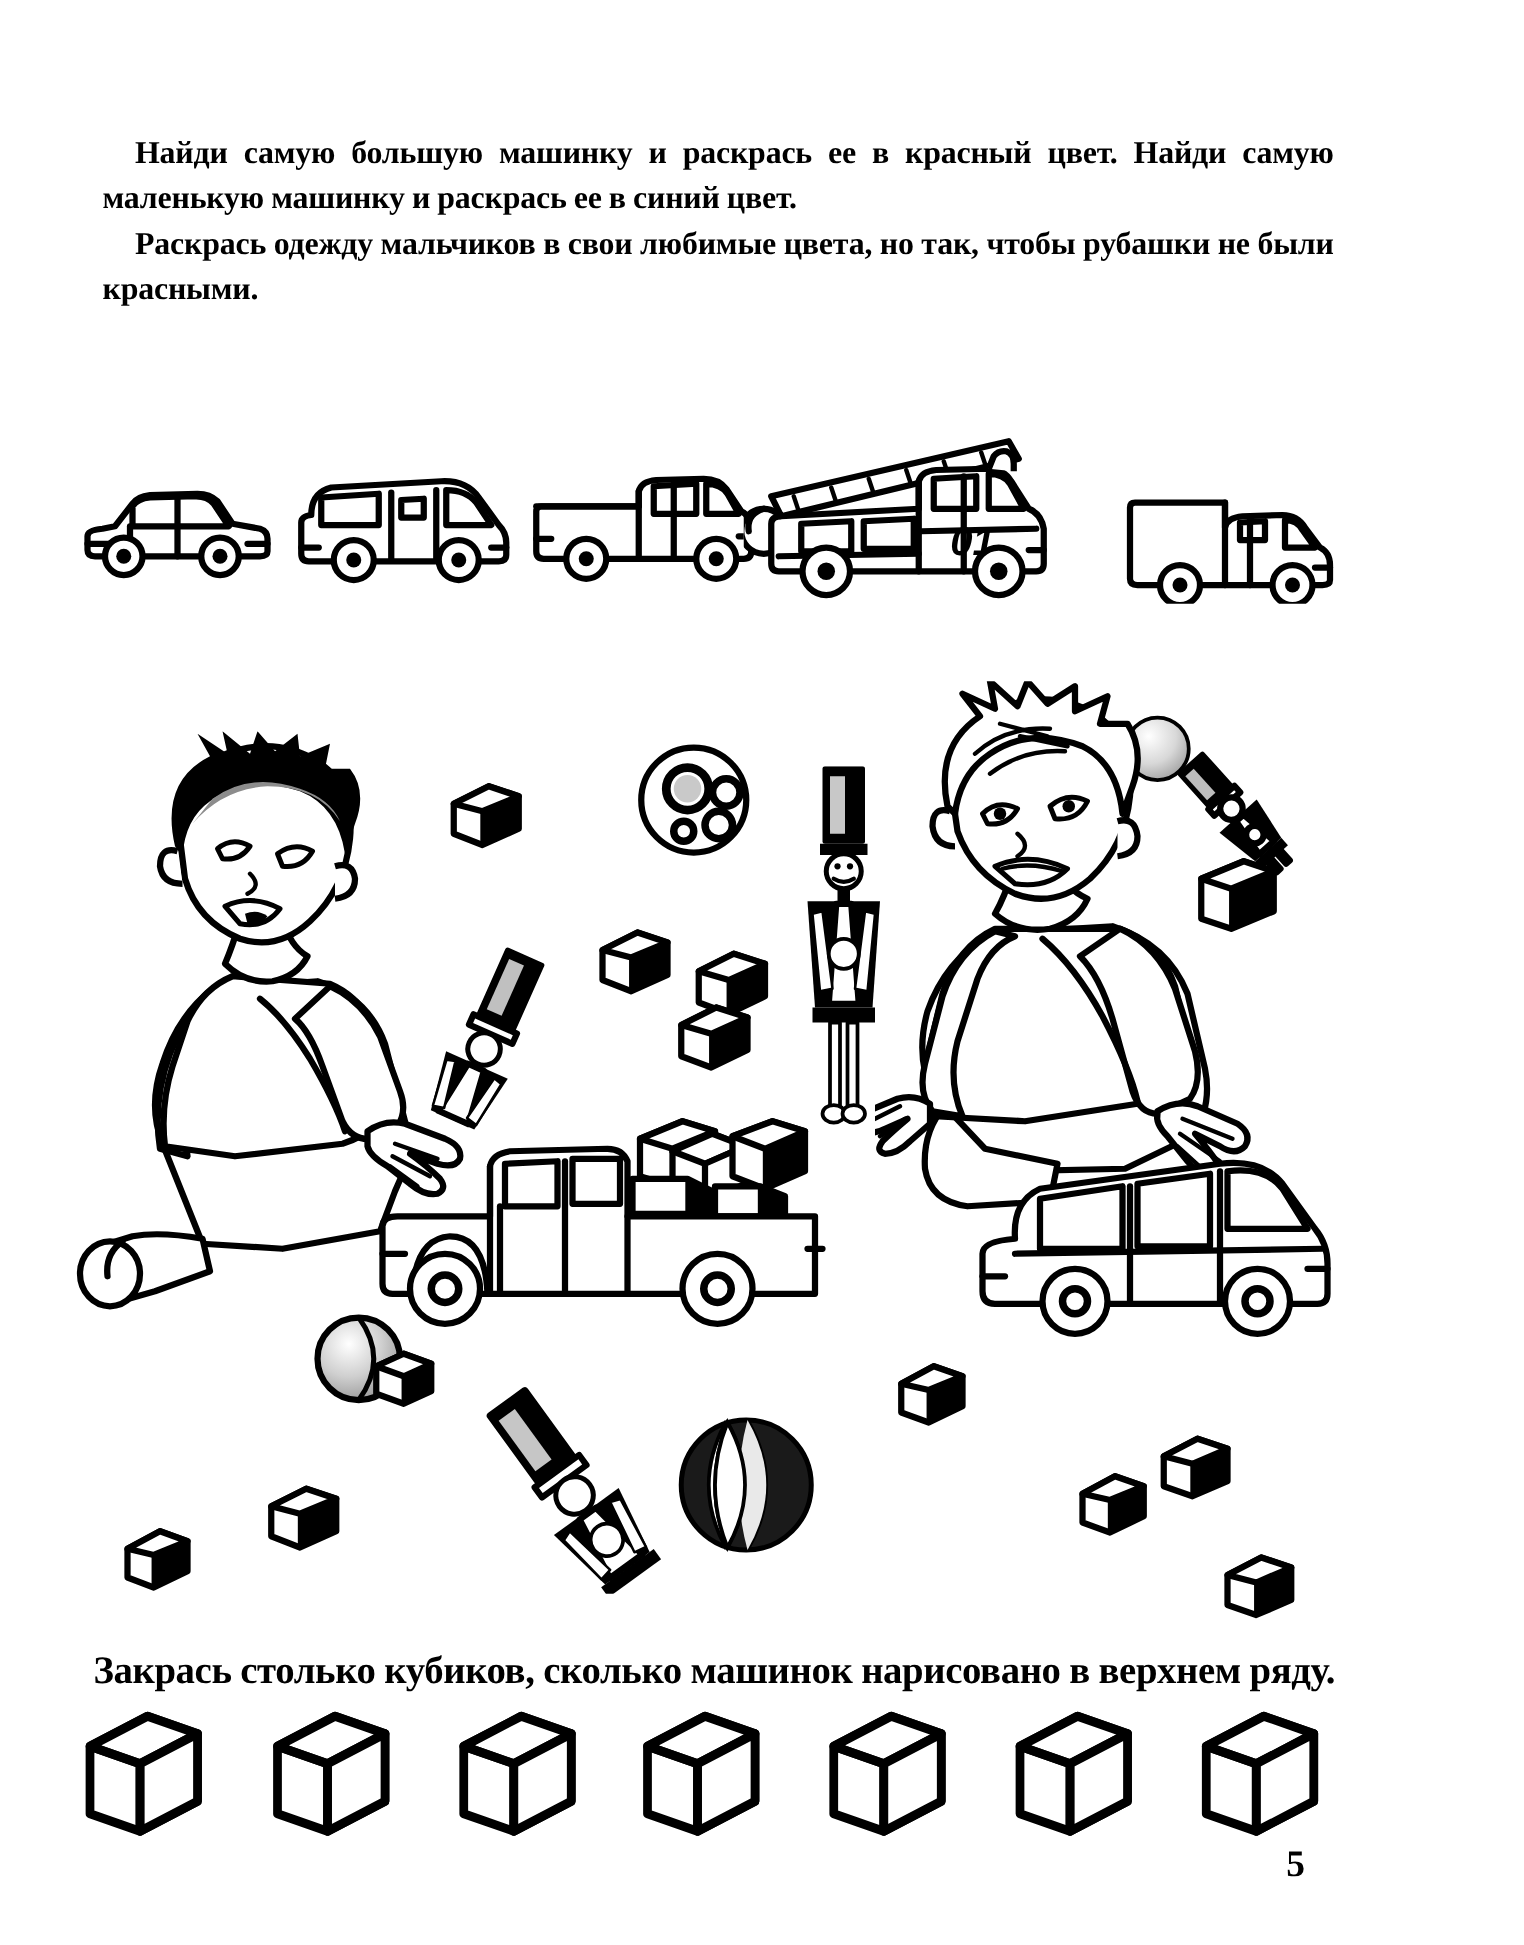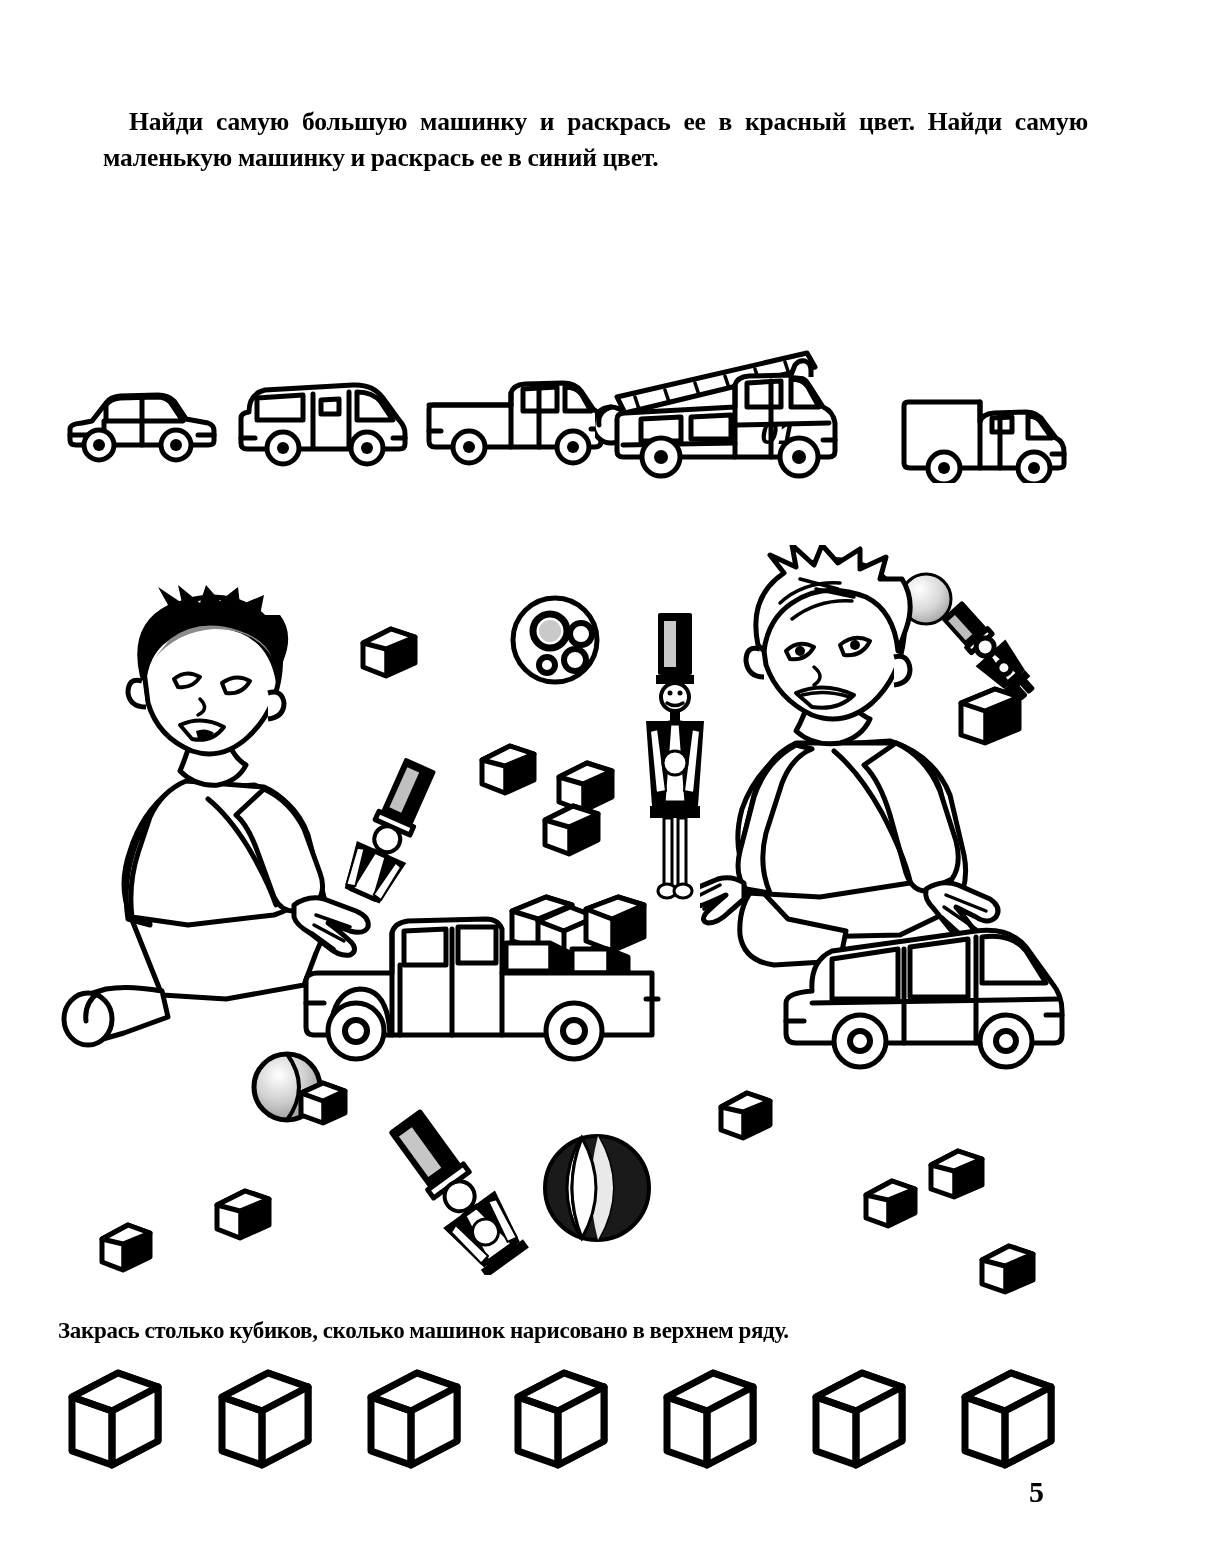--- a/index.html
+++ b/index.html
@@ -15,21 +15,21 @@
     position: relative;
     width: 1219px;
     height: 1556px;
     background: #ffffff;
     overflow: hidden;
   }
 
   
   .instructions {
     position: absolute;
-    left: 103px;
+    left: 82px;
     top: 104px;
     width: 985px;
   }
   .para {
     font-size: 25.5px;
     line-height: 36px;
     text-align: justify;
     text-indent: 26px;
     letter-spacing: -0.15px;
     font-weight: 600;
@@ -56,25 +56,26 @@
     height: 760px;
   }
   .scene-item { position: absolute; }
 
   
   .bottom-caption {
     position: absolute;
     left: 58px;
     top: 1318px;
     width: 1010px;
-    font-size: 23px;
+    font-size: 31px;
     font-weight: 600;
     letter-spacing: -0.3px;
     word-spacing: -0.5px;
     white-space: nowrap;
+    text-align: right;
   }
 
   
   .cube-row {
     position: absolute;
     left: 0;
     top: 1365px;
     width: 1219px;
     height: 115px;
   }
@@ -96,20 +97,21 @@
   .fillwhite { fill: #fff; stroke: #000; stroke-width: 5; stroke-linejoin: round; }
   .fillblack { fill: #000; }
 </style>
 </head>
 <body>
 
 <div class="page">
 
   <div class="instructions">
     <p class="para">Найди самую большую машинку и раскрась ее в красный цвет. Найди самую маленькую машинку и раскрась ее в синий цвет.</p>
+    <p class="para">Раскрась одежду мальчиков в свои любимые цвета, но так, чтобы рубашки не были красными.</p>
   </div>
 
   <div class="vehicle-row">
 
     <div class="vehicle" style="left:58px; top:38px;">
       <svg width="160" height="85" viewBox="0 0 160 85">
         <path class="fillwhite" d="M24 40 L34 38 L48 20 Q52 14 62 13 L100 12 Q110 12 116 18 L128 36 L150 40 Q156 42 156 48 L156 58 Q156 62 150 62 L18 62 Q12 62 12 57 L12 46 Q12 41 24 40 Z"></path>
         <path class="ln" d="M48 22 Q52 16 62 15 L99 14 Q108 14 113 20 L125 38 L48 38 Z"></path>
         <path class="ln" d="M84 16 L84 38"></path>
         <path class="ln" d="M12 52 L30 52"></path>

